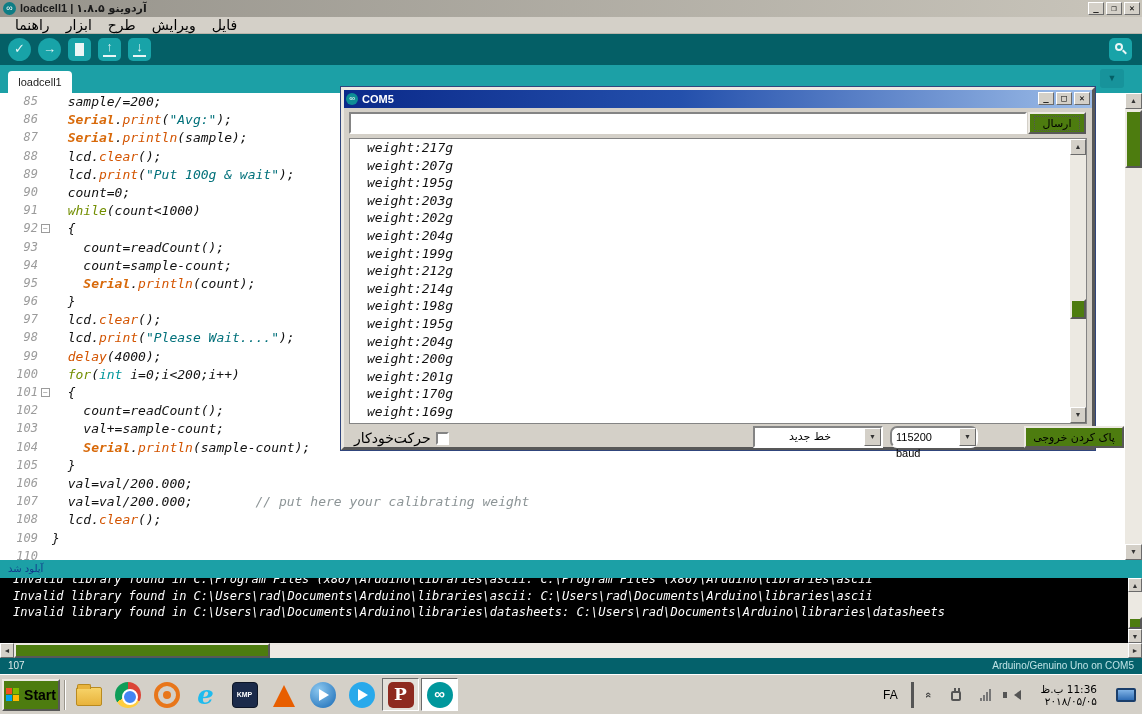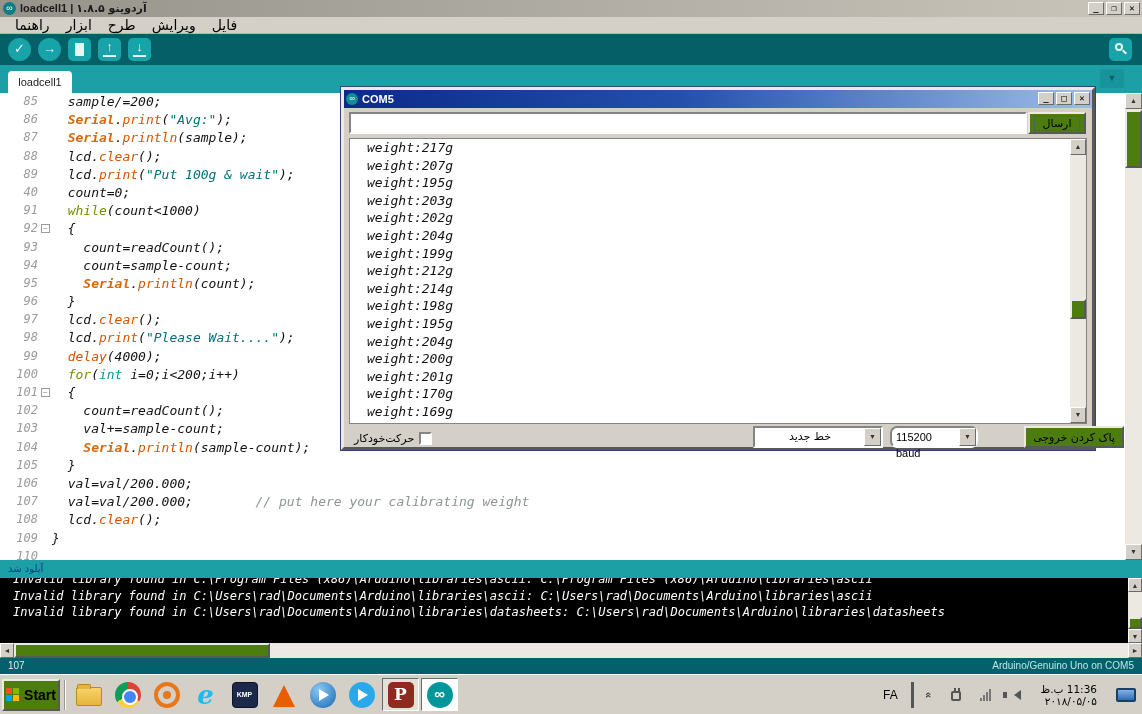--- a/index.html
+++ b/index.html
@@ -161,21 +161,21 @@
   .s-send { position:absolute; right:6px; top:22px; width:58px; height:22px; font-size:11px;
     display:flex; align-items:center; justify-content:center; }
   .s-send .inner { border:1px dotted #555; padding:0 8px; }
   .s-out { position:absolute; left:5px; top:48px; width:738px; height:286px; background:#fff;
     border:1px solid #848484; overflow:hidden; }
   .s-line { font-size:13px; line-height:17.6px; color:#111; padding-left:17px; white-space:pre; }
   .s-vscroll { position:absolute; right:0; top:0; width:16px; height:284px; background:#ECE9E2; }
   .s-thumb { position:absolute; left:0; top:160px; width:16px; height:20px; }
   .s-bottom { position:absolute; left:0; top:336px; width:748px; height:24px; display:flex; align-items:center; }
   .autoscroll { display:flex; align-items:center; gap:5px; margin-left:10px; }
-  .autoscroll .lbl { font-size:11px; }
+  .autoscroll .lbl { font-size:14px; }
   .checkbox { width:13px; height:13px; }
   .combo { position:absolute; top:0; height:22px; background:#fff; border:2px solid; border-color:#848484 #fff #fff #848484; }
   .combo .txt { position:absolute; left:4px; right:20px; top:1px; font-size:11px; line-height:16px; text-align:center; }
   .combo .txt.ltr { text-align:left; }
   .combo-arrow { position:absolute; right:0; top:0; width:17px; height:18px; font-size:7px; text-align:center; line-height:16px; color:#333; }
   .combo1 { left:409px; width:130px; }
   .combo2 { left:546px; width:88px;border-radius:7px; }
   .s-clear { position:absolute; left:680px; top:0; width:100px; height:22px; font-size:11px;
     text-align:center; line-height:19px; }
 </style>
@@ -235,21 +235,21 @@
     <div class="tab">loadcell1</div>
     <div class="tab-drop">▼</div>
   </div>
 
   <div class="editor mono" id="editor">
       <div class="ed-line"><span class="ln-gutter"><span class="ln-num">85</span></span><span class="ln-code"><span class="seg plain">  sample/=200;</span></span></div>
       <div class="ed-line"><span class="ln-gutter"><span class="ln-num">86</span></span><span class="ln-code"><span class="seg plain">  </span><span class="seg kw">Serial</span><span class="seg plain">.</span><span class="seg fn">print</span><span class="seg plain">(</span><span class="seg str">"Avg:"</span><span class="seg plain">);</span></span></div>
       <div class="ed-line"><span class="ln-gutter"><span class="ln-num">87</span></span><span class="ln-code"><span class="seg plain">  </span><span class="seg kw">Serial</span><span class="seg plain">.</span><span class="seg fn">println</span><span class="seg plain">(sample);</span></span></div>
       <div class="ed-line"><span class="ln-gutter"><span class="ln-num">88</span></span><span class="ln-code"><span class="seg plain">  lcd.</span><span class="seg fn">clear</span><span class="seg plain">();</span></span></div>
       <div class="ed-line"><span class="ln-gutter"><span class="ln-num">89</span></span><span class="ln-code"><span class="seg plain">  lcd.</span><span class="seg fn">print</span><span class="seg plain">(</span><span class="seg str">"Put 100g &amp; wait"</span><span class="seg plain">);</span></span></div>
-      <div class="ed-line"><span class="ln-gutter"><span class="ln-num">40</span></span><span class="ln-code"><span class="seg plain">  count=0;</span></span></div>
+      <div class="ed-line"><span class="ln-gutter"><span class="ln-num">90</span></span><span class="ln-code"><span class="seg plain">  count=0;</span></span></div>
       <div class="ed-line"><span class="ln-gutter"><span class="ln-num">91</span></span><span class="ln-code"><span class="seg plain">  </span><span class="seg ctrl">while</span><span class="seg plain">(count&lt;1000)</span></span></div>
       <div class="ed-line"><span class="ln-gutter"><span class="ln-num">92</span><span class="fold">−</span></span><span class="ln-code"><span class="seg plain">  {</span></span></div>
       <div class="ed-line"><span class="ln-gutter"><span class="ln-num">93</span></span><span class="ln-code"><span class="seg plain">    count=readCount();</span></span></div>
       <div class="ed-line"><span class="ln-gutter"><span class="ln-num">94</span></span><span class="ln-code"><span class="seg plain">    count=sample-count;</span></span></div>
       <div class="ed-line"><span class="ln-gutter"><span class="ln-num">95</span></span><span class="ln-code"><span class="seg plain">    </span><span class="seg kw">Serial</span><span class="seg plain">.</span><span class="seg fn">println</span><span class="seg plain">(count);</span></span></div>
       <div class="ed-line"><span class="ln-gutter"><span class="ln-num">96</span></span><span class="ln-code"><span class="seg plain">  }</span></span></div>
       <div class="ed-line"><span class="ln-gutter"><span class="ln-num">97</span></span><span class="ln-code"><span class="seg plain">  lcd.</span><span class="seg fn">clear</span><span class="seg plain">();</span></span></div>
       <div class="ed-line"><span class="ln-gutter"><span class="ln-num">98</span></span><span class="ln-code"><span class="seg plain">  lcd.</span><span class="seg fn">print</span><span class="seg plain">(</span><span class="seg str">"Please Wait...."</span><span class="seg plain">);</span></span></div>
       <div class="ed-line"><span class="ln-gutter"><span class="ln-num">99</span></span><span class="ln-code"><span class="seg plain">  </span><span class="seg fn">delay</span><span class="seg plain">(4000);</span></span></div>
       <div class="ed-line"><span class="ln-gutter"><span class="ln-num">100</span></span><span class="ln-code"><span class="seg plain">  </span><span class="seg ctrl">for</span><span class="seg plain">(</span><span class="seg type">int</span><span class="seg plain"> i=0;i&lt;200;i++)</span></span></div>

